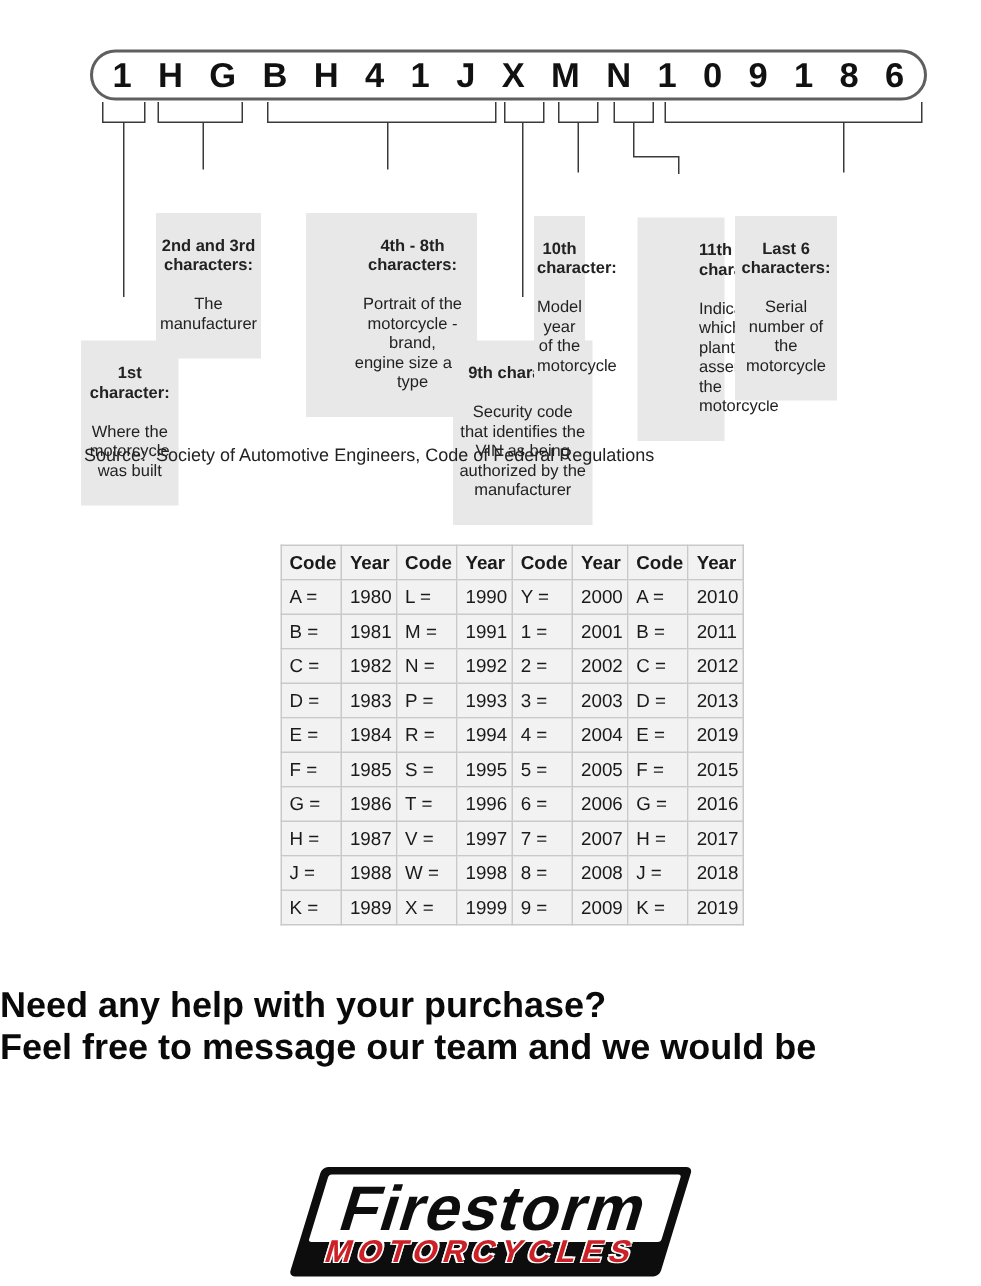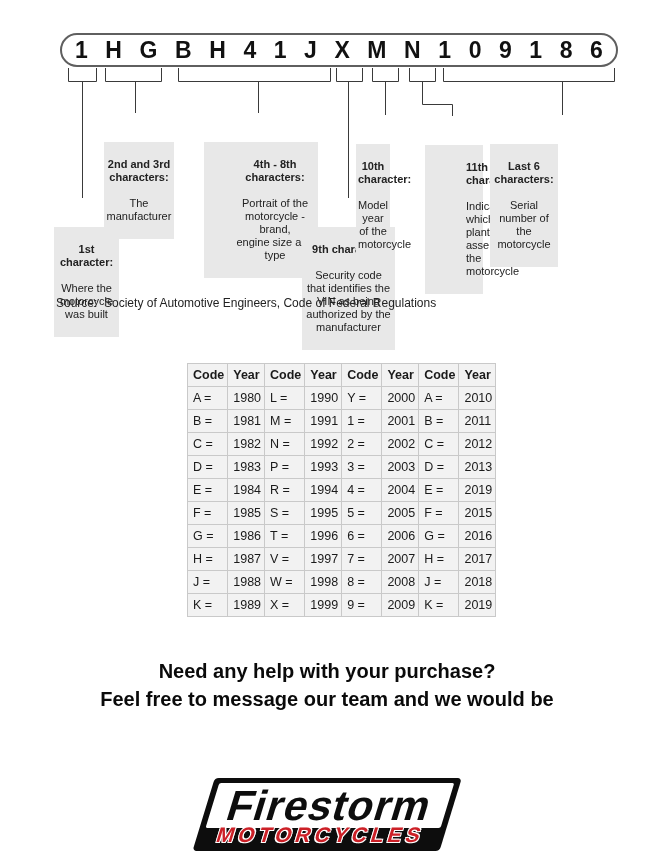--- a/index.html
+++ b/index.html
@@ -49,21 +49,21 @@
     padding:4px 3px 4px 5px;line-height:14px;text-align:left;
     overflow:hidden;white-space:nowrap;
   }
   .year-table th{font-weight:bold;margin-top:47px;}
   .year-table col.c-code{width:37px;}
   .year-table col.c-year{width:33px;}
 
   
   .help-message{
     position:absolute;left:0;top:657px;width:654px;
-    text-align:center;font-weight:bold;font-size:20px;line-height:28px;color:#0a0a0a;
+    font-weight:bold;font-size:24px;line-height:28px;color:#0a0a0a;
   }
 
   
   .logo{
     position:absolute;left:327px;top:778px;transform:translateX(-50%) skewX(-17deg);
     background:#0d0d0d;border-radius:4px;padding:5px 6px 4px 6px;
   }
   .logo-inner{
     background:#ffffff;border-radius:2px;padding:1px 16px 0 16px;text-align:center;
   }

